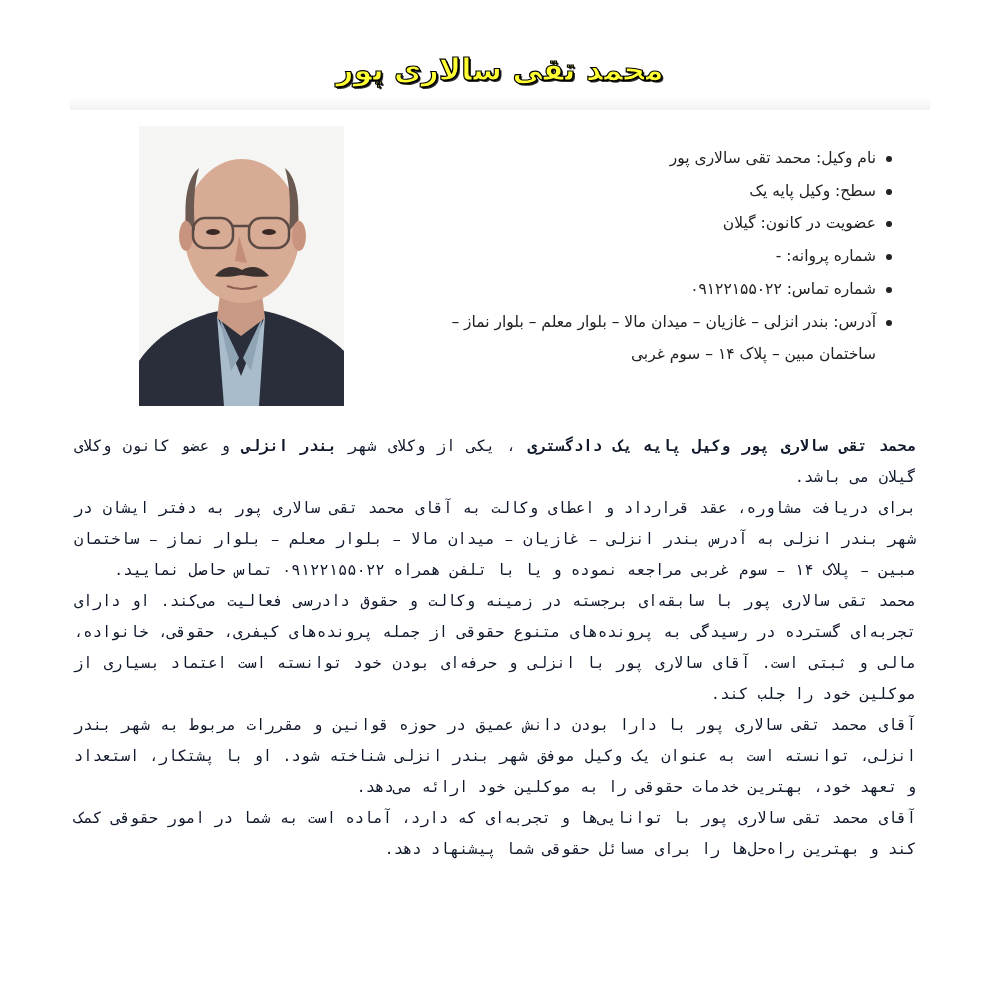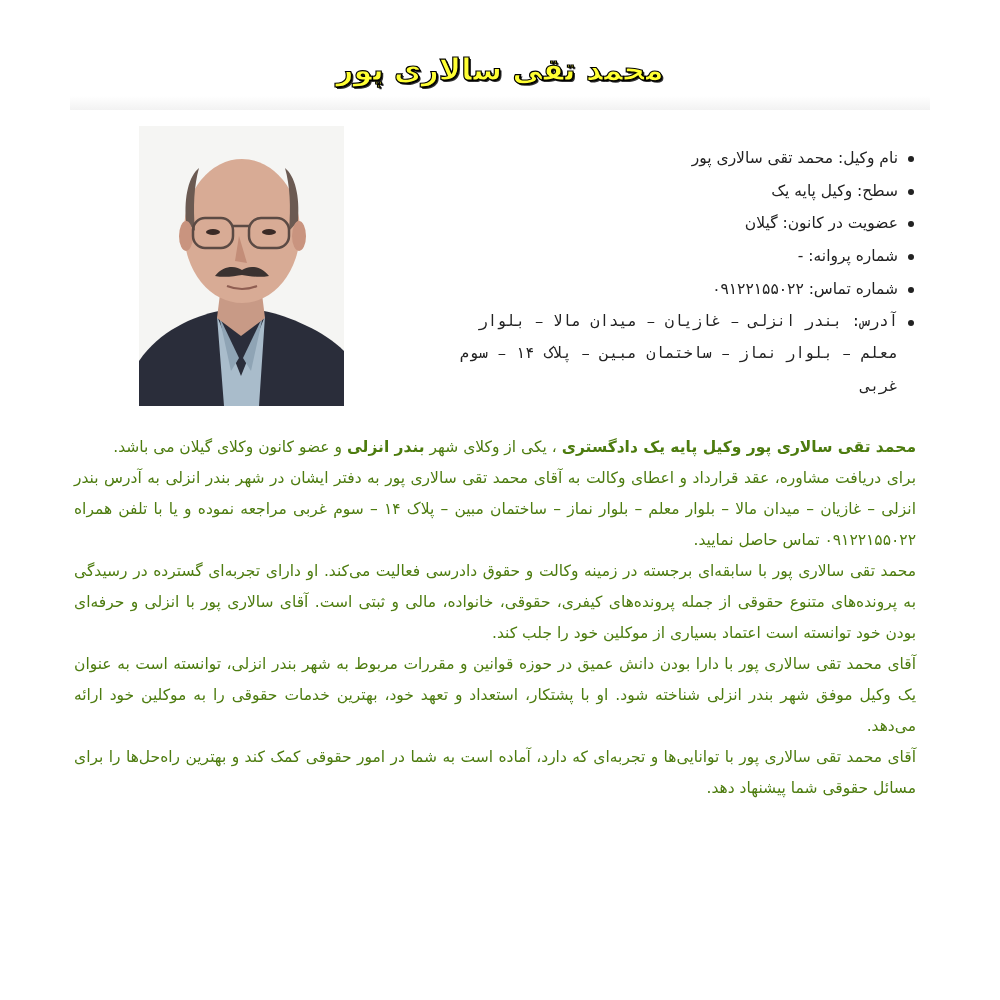--- a/index.html
+++ b/index.html
@@ -56,21 +56,21 @@
       left: 69px; 
       top: 126px;
       width: 205px;
       height: 280px;
       overflow: hidden;
       background: #f4f4f2;
     }
     .photo svg { display: block; }
     .info-list {
       position: absolute;
-      right: 14px; 
+      right: 36px; 
       top: 142px;
       width: 470px;
       margin: 0;
       padding: 0 18px 0 0;
       list-style: none;
       font-size: 15.5px;
       line-height: 32.7px;
       color: #222;
     }
     .info-list li {
@@ -83,32 +83,32 @@
       right: -16px;
       top: 14px;
       width: 6px;
       height: 6px;
       border-radius: 50%;
       background: #222;
     }
     .info-list .addr {
       display: inline-block;
       width: 440px;
-      font-family: Liberation Mono, monospace;
     }
     .body-text {
       position: absolute;
       right: 14px; 
       top: 432px;
       width: 842px;
       font-size: 15.5px;
       line-height: 31px;
-      color: #4d7c0f;
+      color: #0f172a;
       text-align: justify;
       text-align-last: right;
+      font-family: Liberation Mono, monospace;
     }
     .body-text p {
       margin: 0;
     }
     .body-text p.gap-after {
     }
     .bold { font-weight: bold; }
   </style>
 </head>
 <body>

